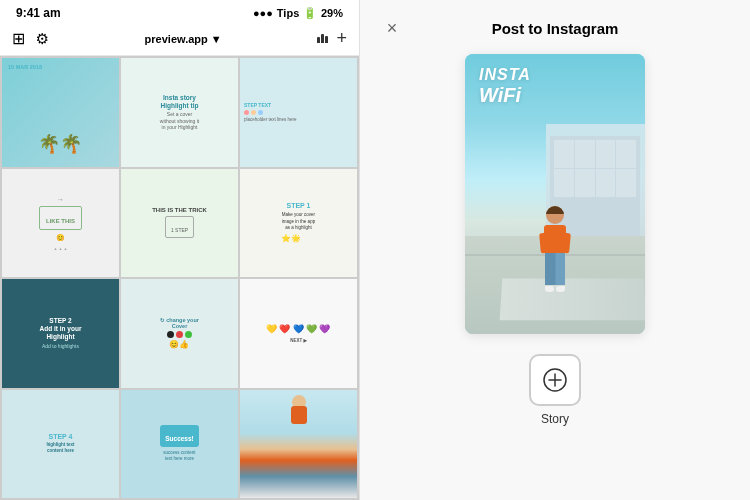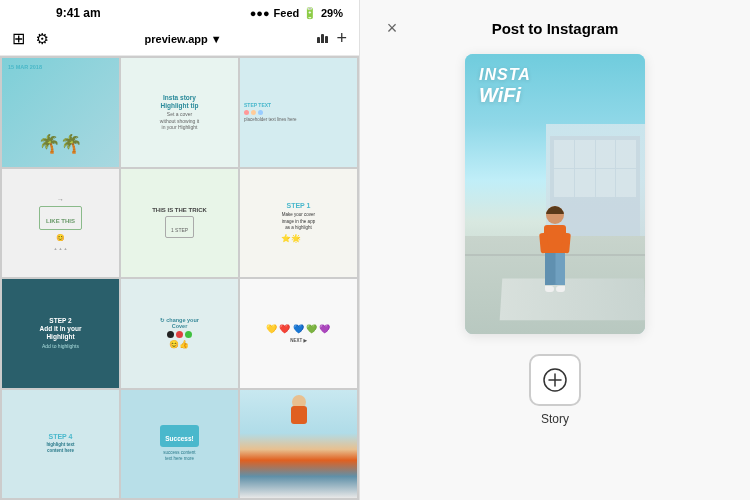--- a/index.html
+++ b/index.html
@@ -25,21 +25,20 @@
     }
 
     .status-bar {
       display: flex;
       justify-content: space-between;
       align-items: center;
       padding: 6px 16px 4px;
       font-size: 11px;
       font-weight: 600;
       color: #000;
-      margin-left: 40px;
     }
 
     .status-bar .time { font-size: 12px; font-weight: 700; }
     .status-icons { display: flex; align-items: center; gap: 4px; font-size: 11px; }
 
     .nav-bar {
       display: flex;
       align-items: center;
       padding: 4px 12px 6px;
       border-bottom: 1px solid #e8e8e8;
@@ -186,21 +185,21 @@
   </style>
 </head>
 <body>
 
 <div class="phone-panel">
 
   <div class="status-bar">
     <span class="time">9:41 am</span>
     <div class="status-icons">
       <span>●●●</span>
-      <span>Feed</span>
+      <span>Tips</span>
       <span>🔋</span>
       <span>29%</span>
     </div>
   </div>
 
   <div class="nav-bar">
     <div class="nav-left">
       <span style="font-size:16px;">⊞</span>
       <span style="font-size:15px;">⚙</span>
     </div>

